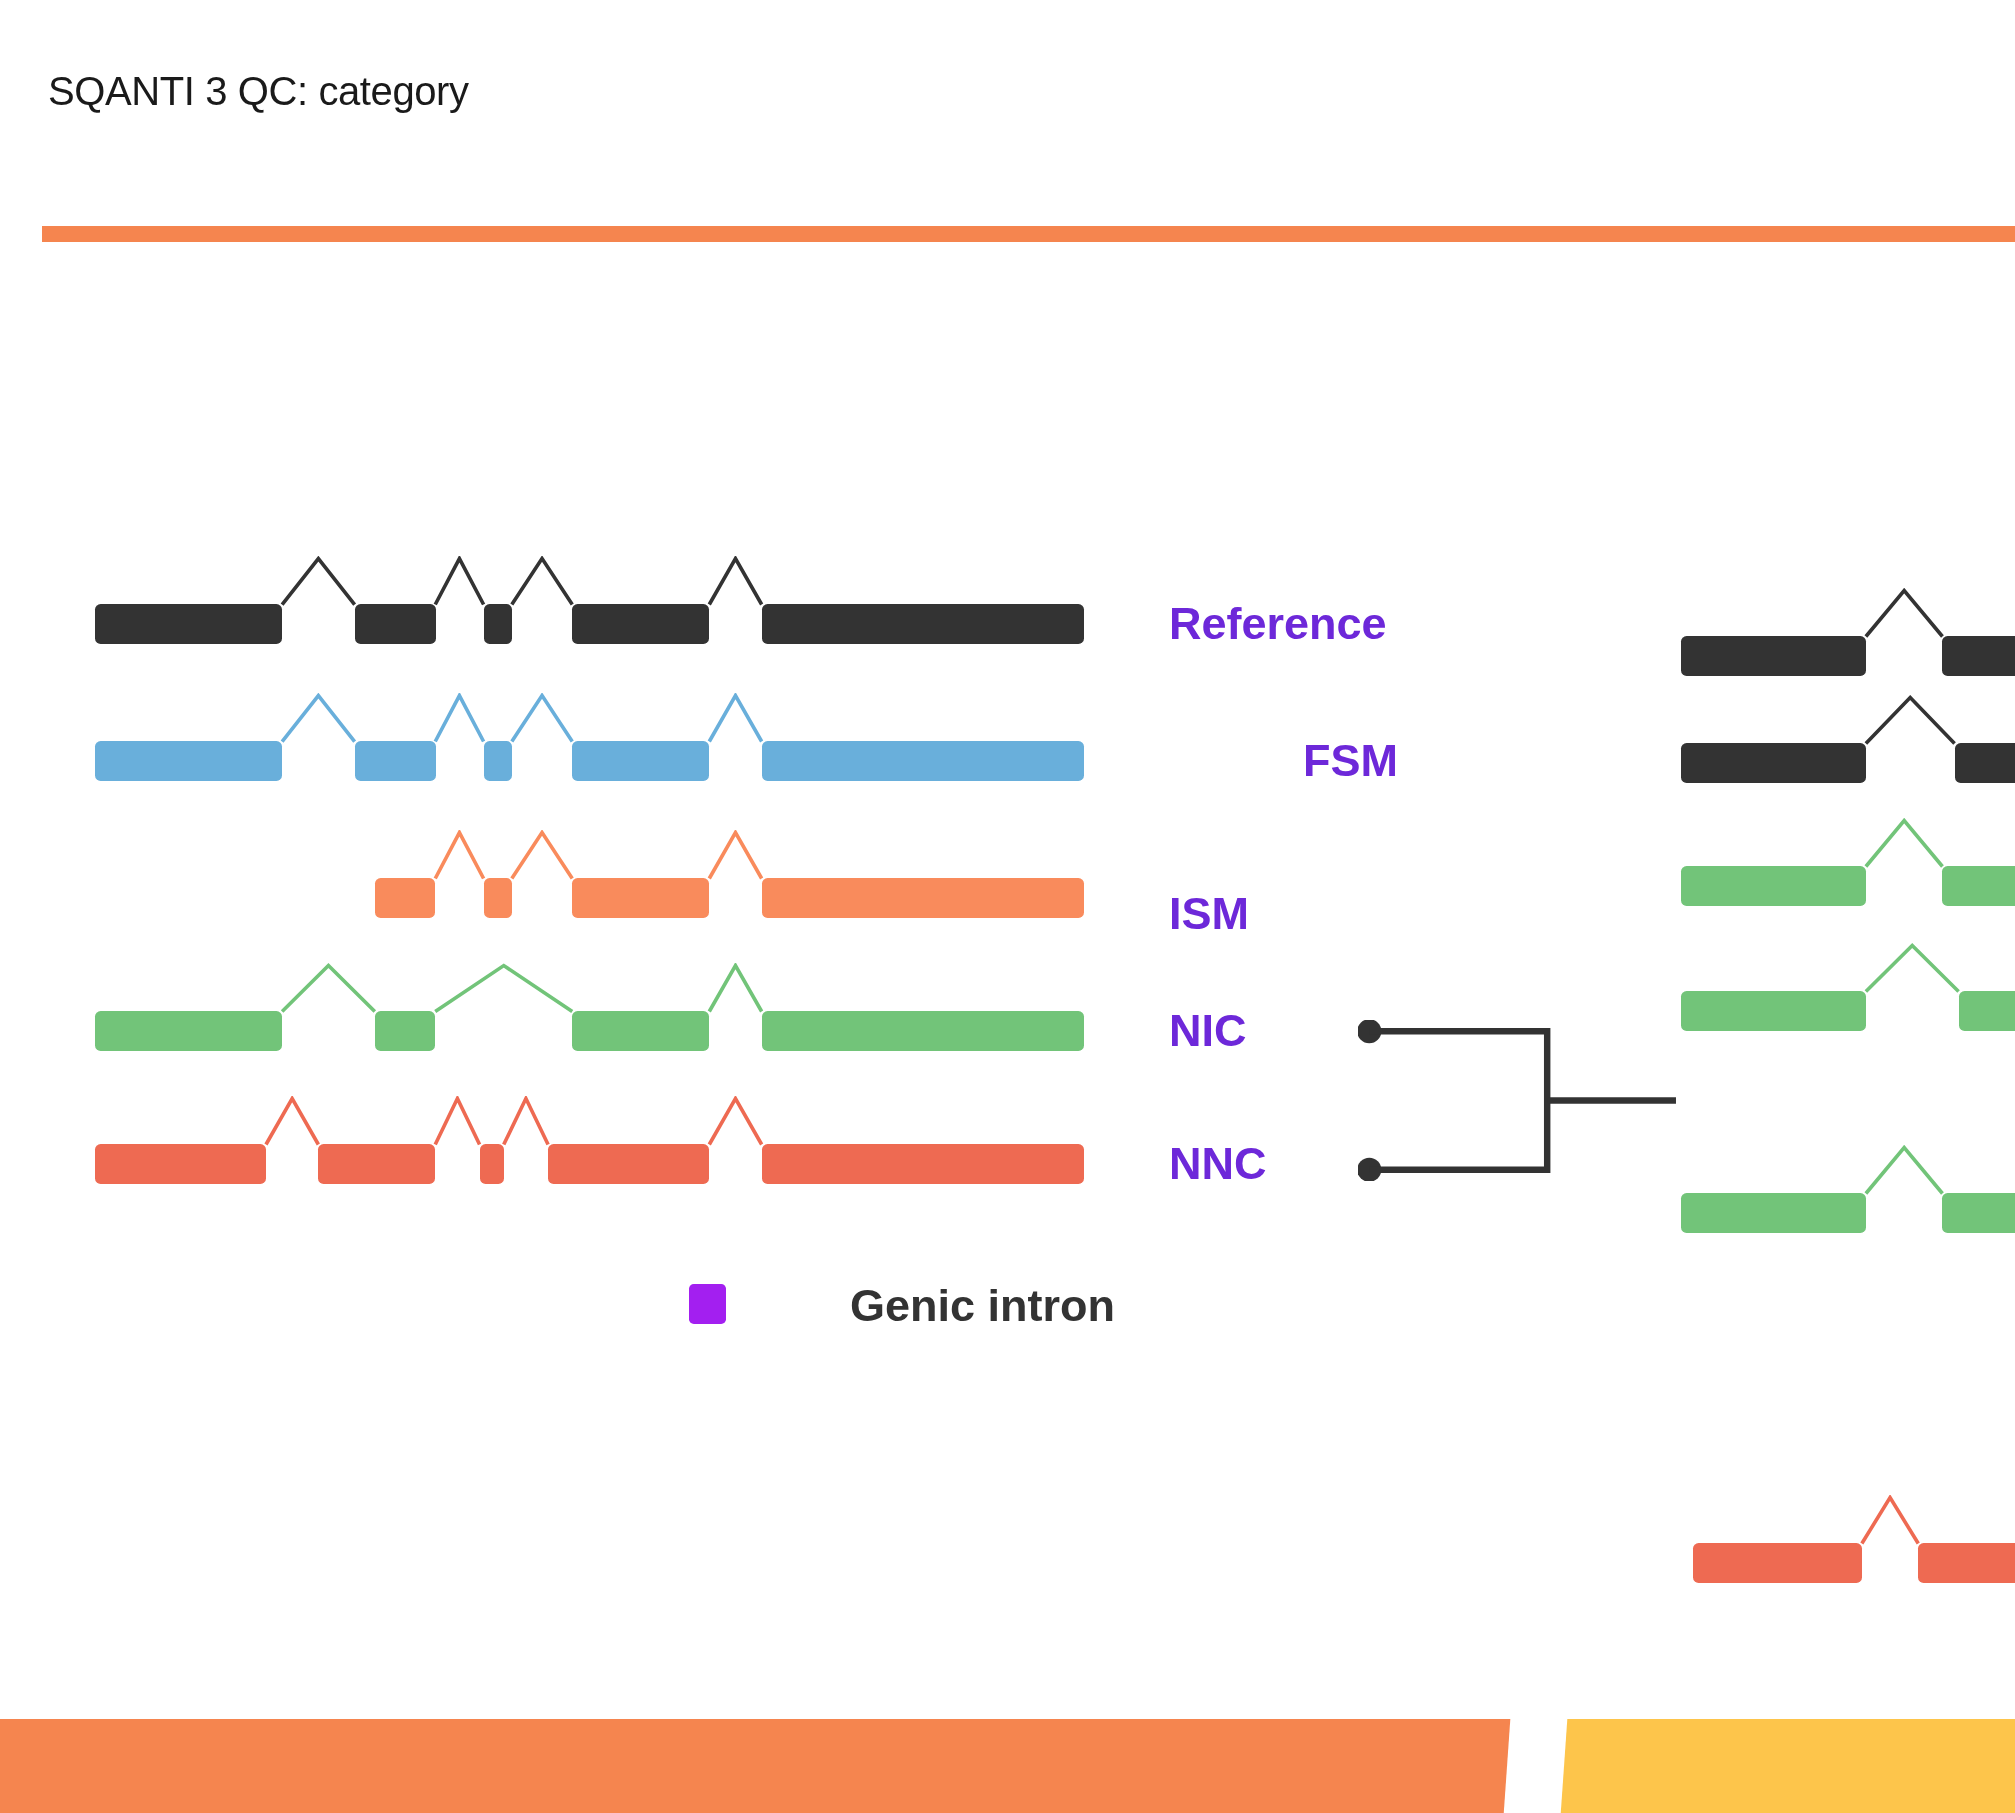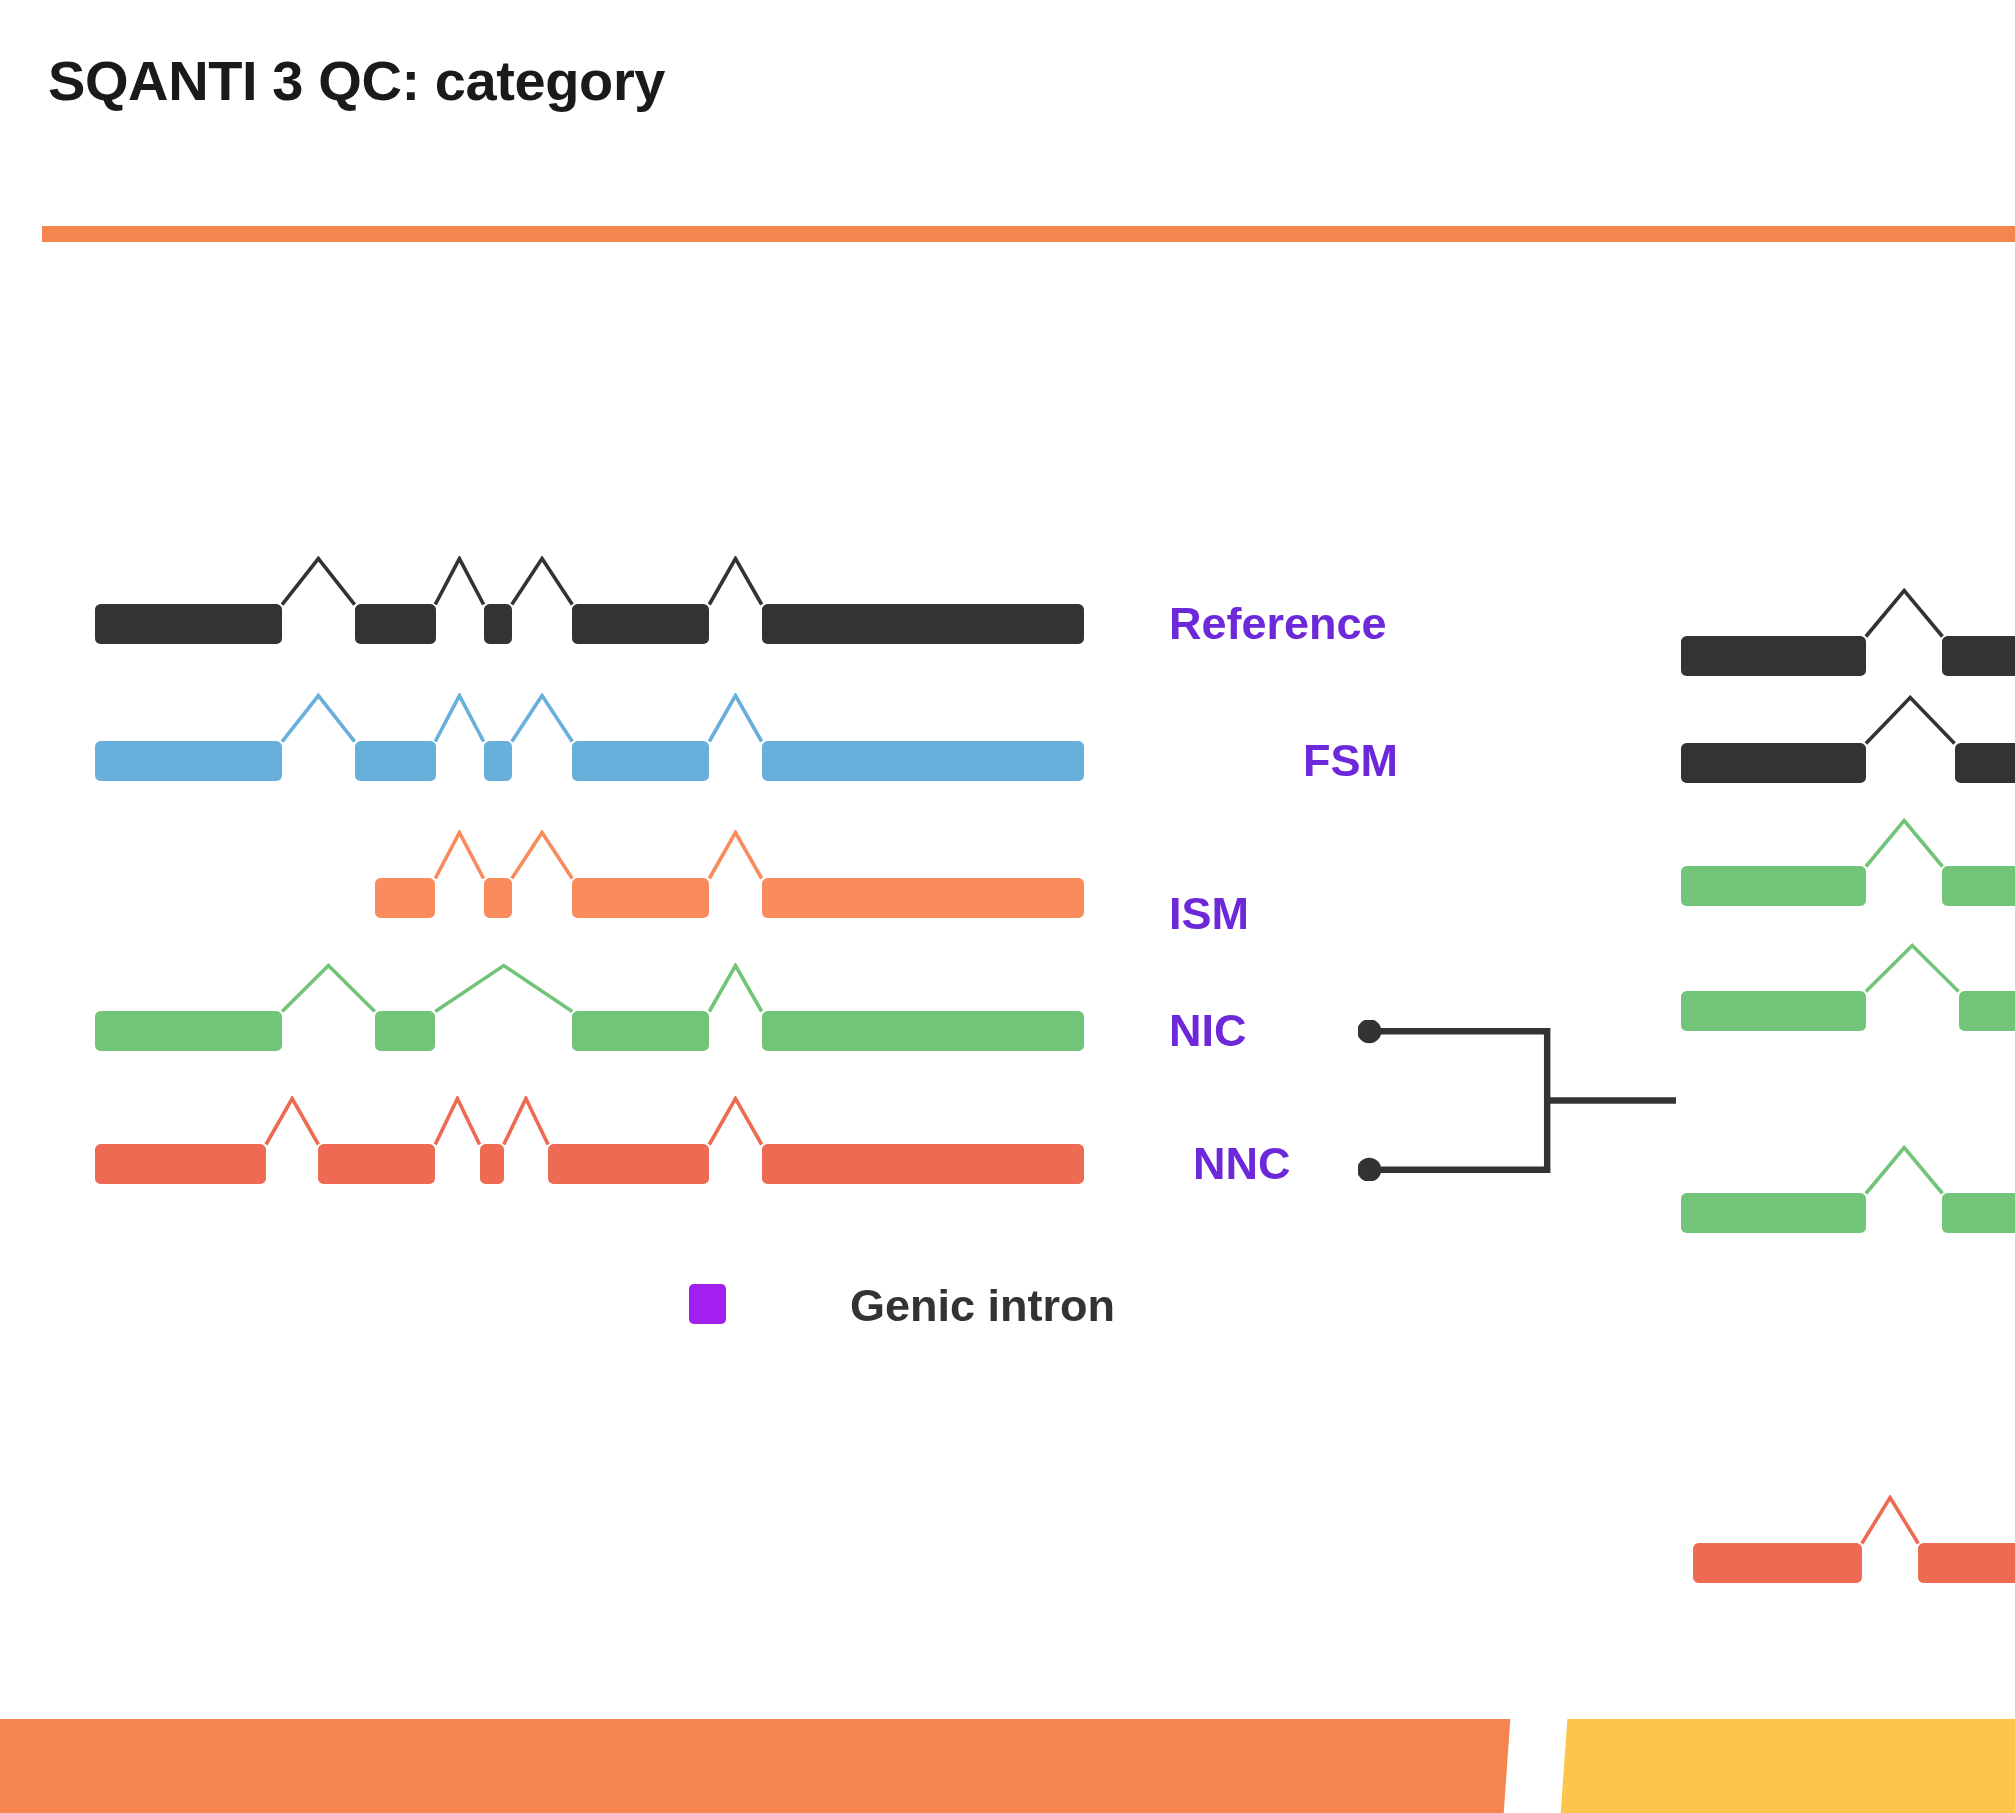--- a/index.html
+++ b/index.html
@@ -5,22 +5,22 @@
   html,body{margin:0;padding:0;}
   body{
     width:3224px;height:1814px;background:#ffffff;
     font-family:"Liberation Sans",sans-serif;
     position:relative;overflow:hidden;
   }
   .abs{position:absolute;}
 
   
   #slide-title{
-    left:48px;top:48px;
-    font-size:56px;font-weight:bold;color:#1a1a1a;
+    left:48px;top:69px;
+    font-size:40px;font-weight:normal;color:#1a1a1a;
     letter-spacing:-0.4px;white-space:nowrap;
   }
   #header-rule-orange{left:42px;top:226px;width:2716px;height:16px;background:#F5854F;}
 
   
   .row{position:absolute;height:81px;}
   .exon{position:absolute;border-radius:5.6px;}
 
   .row-label{
     position:absolute;color:#6d28d9;white-space:pre-line;
@@ -106,21 +106,21 @@
         <path d="M660 120 L725 6 L790 120" stroke="#EE6A52" stroke-width="9" fill="none"></path>
         <path d="M1080 120 L1135 6 L1190 120" stroke="#EE6A52" stroke-width="9" fill="none"></path>
         <path d="M1250 120 L1305 6 L1360 120" stroke="#EE6A52" stroke-width="9" fill="none"></path>
         <path d="M1760 120 L1825 6 L1890 120" stroke="#EE6A52" stroke-width="9" fill="none"></path>
       </svg>
       <div class="exon" style="left: 95px; top: 48px; width: 171px; height: 40px; background: rgb(238, 106, 82);"></div>
       <div class="exon" style="left: 318px; top: 48px; width: 117px; height: 40px; background: rgb(238, 106, 82);"></div>
       <div class="exon" style="left: 480px; top: 48px; width: 24px; height: 40px; background: rgb(238, 106, 82);"></div>
       <div class="exon" style="left: 548px; top: 48px; width: 161px; height: 40px; background: rgb(238, 106, 82);"></div>
       <div class="exon" style="left: 762px; top: 48px; width: 322px; height: 40px; background: rgb(238, 106, 82);"></div>
-      <div class="row-label lbl-bold" style="left: 1169px; width: 363px; top: 43px; margin-left: 24px;">NNC</div>
+      <div class="row-label lbl-bold" style="left: 1169px; width: 363px; top: 43px;">NNC</div>
     </div>
     <div class="row" style="left: 0px; top: 588px; width: 3224px;">
       <svg width="3224" height="93" style="position: absolute; left: 0px; top: 0px;" viewBox="0 0 8000 230">
         <path d="M4630 120 L4725 6 L4820 120" stroke="#333333" stroke-width="9" fill="none"></path>
         <path d="M5020 120 L5080 6 L5140 120" stroke="#333333" stroke-width="9" fill="none"></path>
         <path d="M5210 120 L5285 6 L5360 120" stroke="#333333" stroke-width="9" fill="none"></path>
         <path d="M5700 120 L5765 6 L5830 120" stroke="#333333" stroke-width="9" fill="none"></path>
       </svg>
       <div class="exon" style="left: 1681px; top: 48px; width: 185px; height: 40px; background: rgb(51, 51, 51);"></div>
       <div class="exon" style="left: 1942px; top: 48px; width: 81px; height: 40px; background: rgb(51, 51, 51);"></div>

